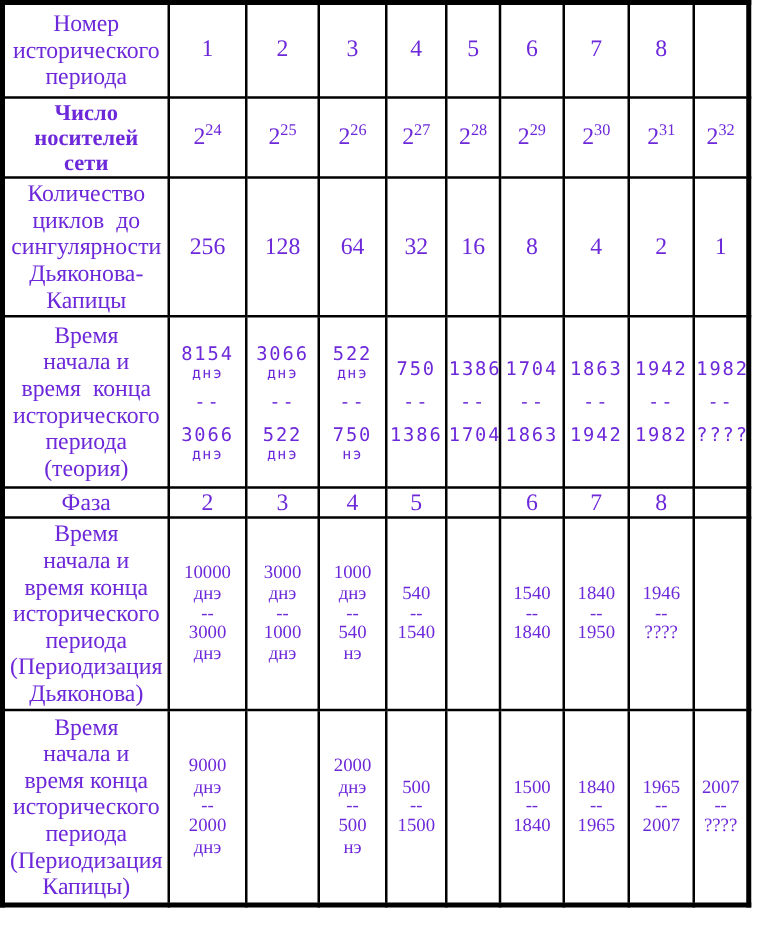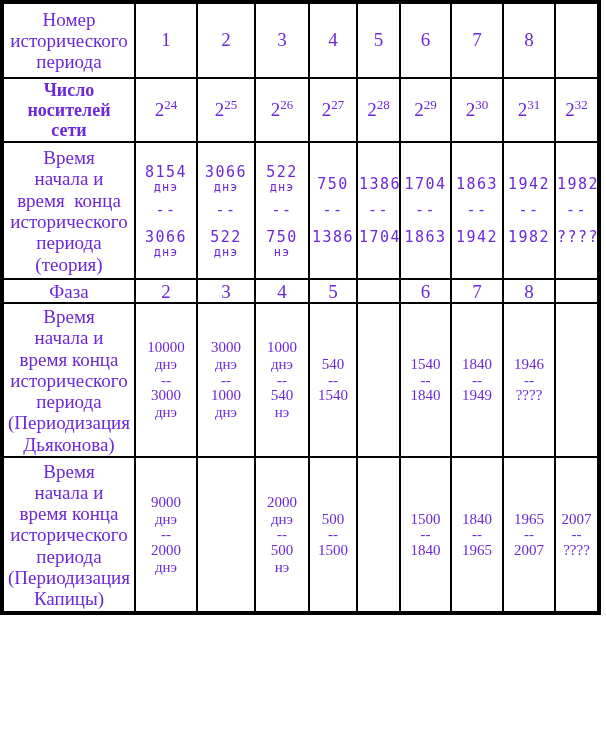--- a/index.html
+++ b/index.html
@@ -122,20 +122,36 @@
       <td class="val"><span class="b">2</span><sup>25</sup></td>
       <td class="val"><span class="b">2</span><sup>26</sup></td>
       <td class="val"><span class="b">2</span><sup>27</sup></td>
       <td class="val"><span class="b">2</span><sup>28</sup></td>
       <td class="val"><span class="b">2</span><sup>29</sup></td>
       <td class="val"><span class="b">2</span><sup>30</sup></td>
       <td class="val"><span class="b">2</span><sup>31</sup></td>
       <td class="val"><span class="b">2</span><sup>32</sup></td>
     </tr>
 
+    <tr class="row-cycles">
+      <td class="label">Количество
+циклов  до
+сингулярности
+Дьяконова-
+Капицы</td>
+      <td class="val">256</td>
+      <td class="val">128</td>
+      <td class="val">64</td>
+      <td class="val">32</td>
+      <td class="val">16</td>
+      <td class="val">8</td>
+      <td class="val">4</td>
+      <td class="val">2</td>
+      <td class="val">1</td>
+    </tr>
 
     <tr class="row-theory">
       <td class="label">Время
 начала и
 время  конца
 исторического
 периода
 (теория)</td>
       <td class="val">
             <div class="ln">8154</div>
@@ -239,21 +255,21 @@
           </td>
       <td class="val"></td>
       <td class="val">
             <div class="ln">1540</div>
             <div class="ln dash">--</div>
             <div class="ln">1840</div>
           </td>
       <td class="val">
             <div class="ln">1840</div>
             <div class="ln dash">--</div>
-            <div class="ln">1949</div>
+            <div class="ln">1950</div>
           </td>
       <td class="val">
             <div class="ln">1946</div>
             <div class="ln dash">--</div>
             <div class="ln">????</div>
           </td>
       <td class="val"></td>
     </tr>
 
 

